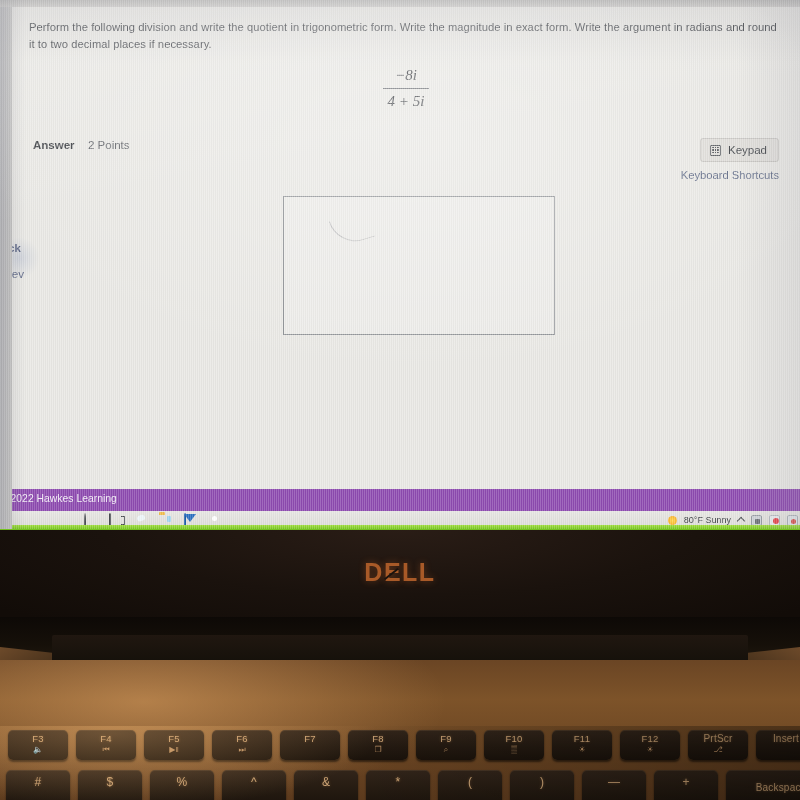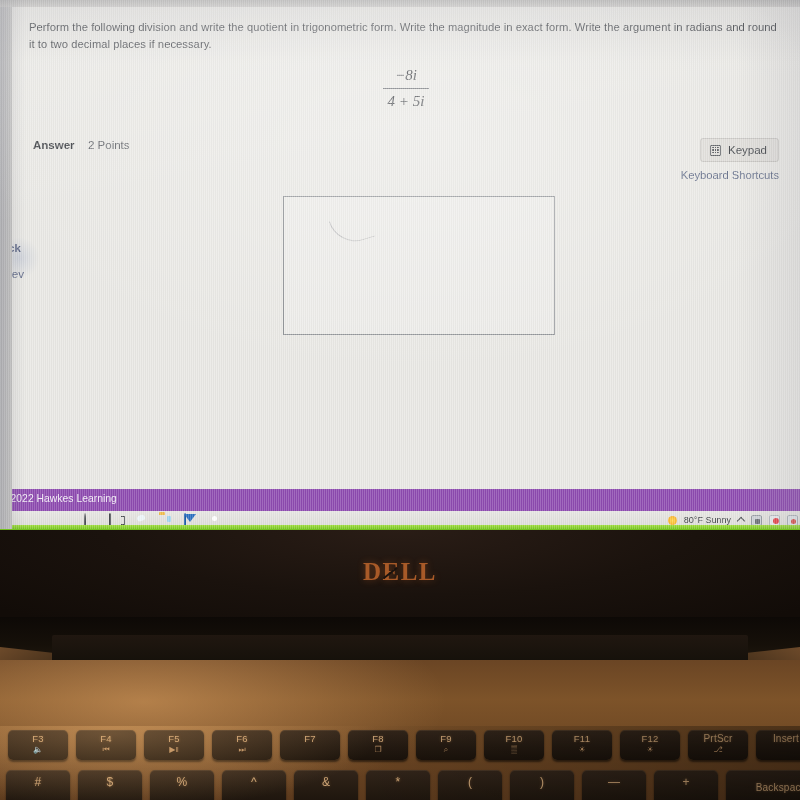--- a/index.html
+++ b/index.html
@@ -316,21 +316,21 @@
     width: 800px; height: 88px;
     background:
       radial-gradient(ellipse 540px 120px at 50% 0%, #2a1d16 0%, #1a120d 55%, #120c08 100%);
     overflow: hidden;
   }
   #dell {
     position: absolute;
     left: 0; top: 29px;
     width: 800px;
     text-align: center;
-    font-family: Liberation Serif, serif;
+    font-family: Liberation Sans, sans-serif;
     font-weight: bold;
     font-size: 25px;
     letter-spacing: 1.5px;
     color: #a85a28;
     text-shadow: 0 0 7px rgba(190,96,38,0.45);
   }
   #dell .e-slash {
     display: inline-block;
     position: relative;
   }

